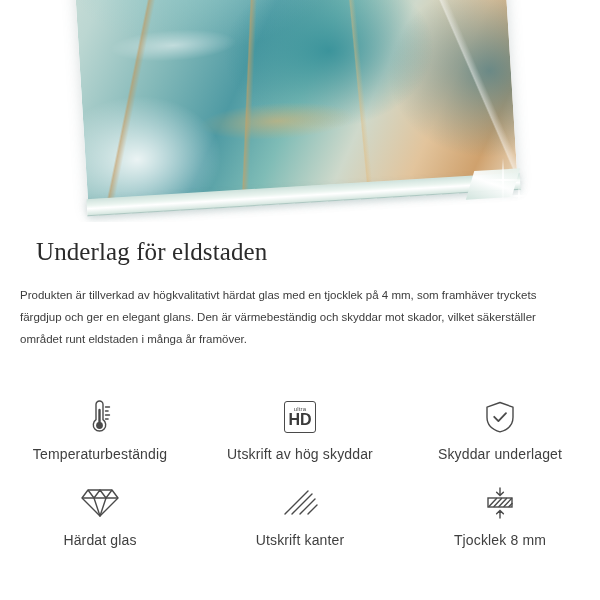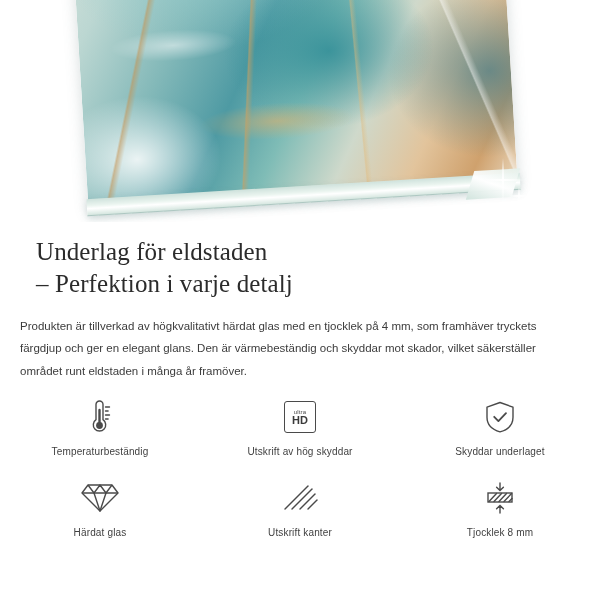--- a/index.html
+++ b/index.html
@@ -186,21 +186,21 @@
   .feature-icon {
     width: 46px;
     height: 46px;
     display: flex;
     align-items: center;
     justify-content: center;
     color: #4a4a4a;
   }
   .feature-label {
     margin-top: 6px;
-    font-size: 10px;
+    font-size: 14px;
     color: #3f3f3f;
     text-align: left;
     letter-spacing: 0.15px;
   }
   .ultrahd-box {
     width: 30px;
     height: 30px;
     border: 1.4px solid #4a4a4a;
     border-radius: 3px;
     display: flex;
@@ -208,21 +208,21 @@
     align-items: center;
     justify-content: center;
     line-height: 1;
   }
   .ultrahd-box .u1 {
     font-size: 6px;
     letter-spacing: 0.2px;
     color: #4a4a4a;
   }
   .ultrahd-box .u2 {
-    font-size: 11px;
+    font-size: 16px;
     font-weight: bold;
     color: #3a3a3a;
     margin-top: 0;
   }
 </style>
 </head>
 <body>
 
 <div class="page">
 
@@ -234,21 +234,20 @@
       <div class="panel-edge"></div>
       <div class="panel-edge-right"></div>
       <div class="sparkle"></div>
       <div class="sparkle-sm"></div>
     </div>
   </div>
 
   <div class="content">
     <h1 class="headline">
       <span>Underlag för eldstaden</span>
-      <span class="l2">– Perfektion i varje detalj</span>
     </h1>
     <p class="body-copy">Produkten är tillverkad av högkvalitativt härdat glas med en tjocklek på 4 mm, som framhäver tryckets färgdjup och ger en elegant glans. Den är värmebeständig och skyddar mot skador, vilket säkerställer området runt eldstaden i många år framöver.</p>
   </div>
 
   <div class="features">
 
     <div class="feature">
       <div class="feature-icon">
         <svg width="36" height="38" viewBox="0 0 36 38" fill="none" stroke="#4a4a4a" stroke-width="1.4" stroke-linecap="round">
           <path d="M14 6.5a3.5 3.5 0 0 1 7 0v15.2a6.2 6.2 0 1 1-7 0z"></path>

